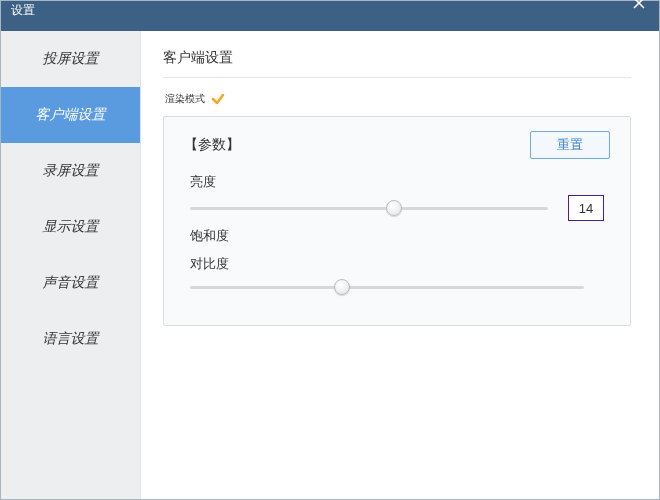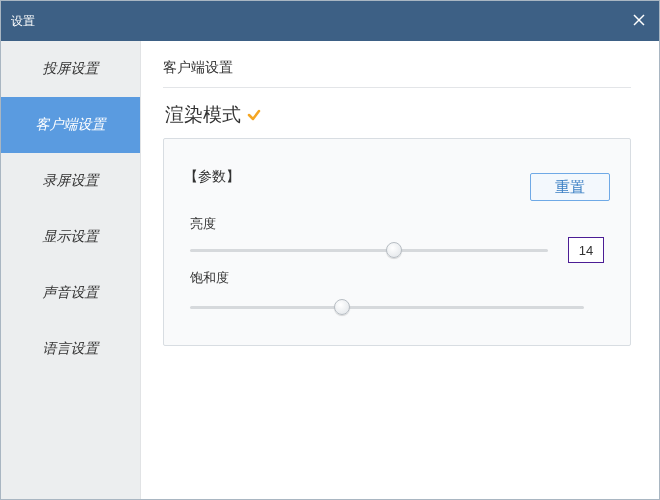--- a/index.html
+++ b/index.html
@@ -1,35 +1,35 @@
 <!DOCTYPE html>
 <html><head>
 <meta charset="utf-8">
 <style>
   * { box-sizing: border-box; margin: 0; padding: 0; font-family: "Microsoft YaHei", "PingFang SC", sans-serif; }
   html, body { width: 660px; height: 500px; overflow: hidden; }
   .window { width: 660px; height: 500px; background: #f1f2f3; border: 1px solid #a9b6c2; display: flex; flex-direction: column; }
-  .titlebar { height: 40px; background: #3d6085; color: #ffffff; display: flex; align-items: center; padding: 0 0 0 10px; font-size: 12px; position: relative; }
+  .titlebar { height: 30px; background: #3d6085; color: #ffffff; display: flex; align-items: flex-end; padding: 0 0 12px 10px; font-size: 12px; position: relative; }
   .titlebar .title { flex: 1; }
   .titlebar .close { width: 40px; height: 30px; display: flex; align-items: center; justify-content: center; cursor: pointer; }
   .titlebar .close svg { width: 12px; height: 12px; stroke: #fff; stroke-width: 1.5; }
   .body { flex: 1; display: flex; }
   .sidebar { width: 140px; background: #eceeef; display: flex; flex-direction: column; border-right: 1px solid #e1e3e5; }
   .sidebar-item { height: 56px; display: flex; align-items: center; justify-content: center; font-size: 14px; color: #333; cursor: pointer; font-style: italic; }
   .sidebar-item.active { background: #5a9be0; color: #ffffff; }
   .main { flex: 1; background: #ffffff; padding: 18px 28px 18px 22px; display: flex; flex-direction: column; }
   .page-title { font-size: 14px; color: #333; margin-bottom: 10px; }
   .hr { border: none; border-top: 1px solid #e3e5e8; margin-bottom: 14px; }
-  .section-label { font-size: 19px; color: #333; display: flex; align-items: center; margin-bottom: 10px; margin-left: 2px; }
+  .section-label { font-size: 10px; color: #333; display: flex; align-items: center; margin-bottom: 10px; margin-left: 2px; }
   .check-icon { margin-left: 6px; display: inline-flex; }
   .check-icon svg { width: 14px; height: 14px; }
   .panel { border: 1px solid #d8dde2; background: #f9fafb; padding: 14px 20px 22px 20px; border-radius: 2px; }
   .panel-header { display: flex; align-items: center; justify-content: space-between; margin-bottom: 14px; gap: 32px; }
   .panel-header-label { font-size: 14px; color: #333; }
-  .reset-btn { width: 80px; height: 28px; border: 1px solid #6fa9e6; background: #f3f8fd; color: #3b7fc4; font-size: 15px; cursor: pointer; border-radius: 2px; margin-top: 20px; }
+  .reset-btn { width: 80px; height: 28px; border: 1px solid #6fa9e6; background: #f3f8fd; color: #3b7fc4; font-size: 13px; cursor: pointer; border-radius: 2px; }
   .param-row { display: flex; flex-direction: column; margin-bottom: 6px; padding: 0 6px; }
   .param-label { font-size: 13px; color: #333; margin-bottom: 4px; }
   .param-controls { display: flex; align-items: center; }
   .slider-wrap { flex: 1; position: relative; height: 20px; display: flex; align-items: center; margin-right: 20px; }
   .slider-track { position: absolute; left: 0; right: 0; height: 3px; background: #d6d9dc; border-radius: 2px; }
   .slider-thumb { position: absolute; width: 16px; height: 16px; background: radial-gradient(circle at 40% 35%, #ffffff, #dfe3e7); border: 1px solid #b7bdc3; border-radius: 50%; top: 50%; transform: translate(-50%, -50%); cursor: pointer; box-shadow: 0 1px 1px rgba(0,0,0,0.15); }
   .value-box { width: 36px; height: 26px; border: 1px solid #4c1d95; background: #fff; font-size: 13px; color: #333; text-align: left; display: flex; align-items: center; justify-content: center; }
 </style>
 </head>
 <body>
@@ -93,20 +93,21 @@
             </div>
             <div class="value-box">14</div>
           </div>
         </div>
 
         <div class="param-row">
           <div class="param-label">饱和度</div>
         </div>
 
         <div class="param-row">
+          <div class="param-label">对比度</div>
           <div class="param-controls">
             <div class="slider-wrap">
               <div class="slider-track"></div>
               <div class="slider-thumb" style="left:38.5%"></div>
             </div>
           </div>
         </div>
 
       </div>
     </div>

